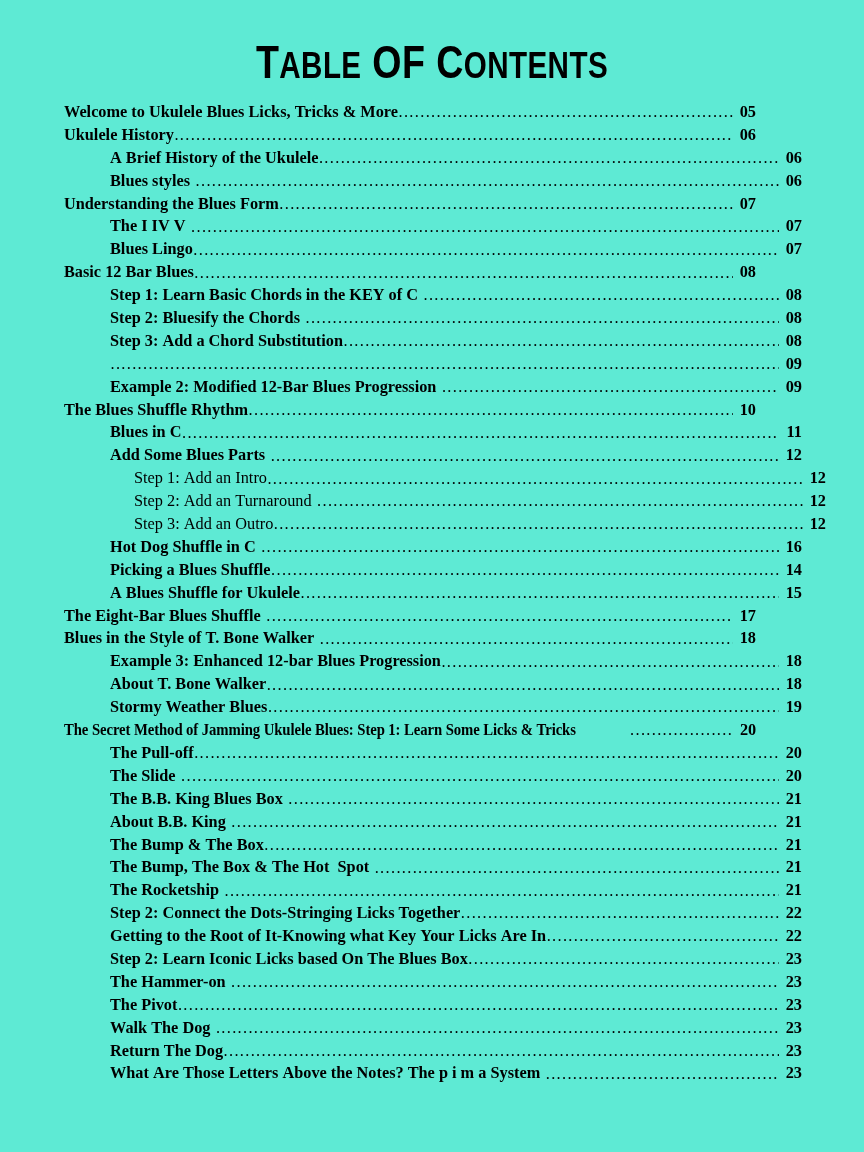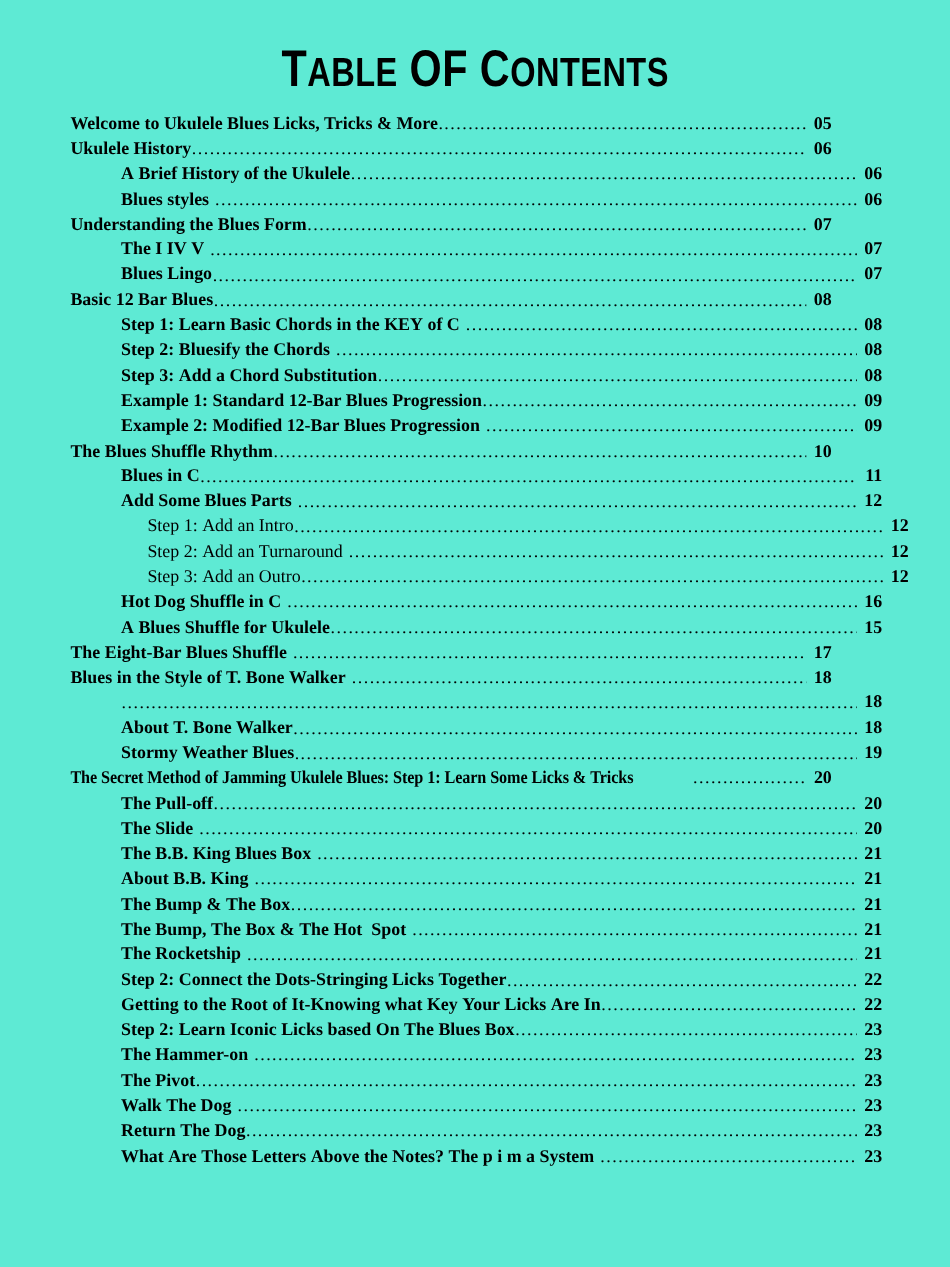--- a/index.html
+++ b/index.html
@@ -182,21 +182,20 @@
         <span class="label">Step&nbsp;2:&nbsp;Bluesify&nbsp;the&nbsp;Chords</span>
         <span class="leader"></span>
         <span class="pageno">08</span>
       </div>
       <div class="toc-row lvl2">
         <span class="label">Step&nbsp;3:&nbsp;Add&nbsp;a&nbsp;Chord&nbsp;Substitution</span>
         <span class="leader"></span>
         <span class="pageno">08</span>
       </div>
       <div class="toc-row lvl2">
-        <span class="label">Example&nbsp;1:&nbsp;Standard&nbsp;12-Bar&nbsp;Blues&nbsp;Progression</span>
         <span class="leader"></span>
         <span class="pageno">09</span>
       </div>
       <div class="toc-row lvl2 gap">
         <span class="label">Example&nbsp;2:&nbsp;Modified&nbsp;12-Bar&nbsp;Blues&nbsp;Progression</span>
         <span class="leader"></span>
         <span class="pageno">09</span>
       </div>
       <div class="toc-row lvl1 bold">
         <span class="label">The&nbsp;Blues&nbsp;Shuffle&nbsp;Rhythm</span>
@@ -227,35 +226,41 @@
         <span class="label">Step&nbsp;3:&nbsp;Add&nbsp;an&nbsp;Outro</span>
         <span class="leader"></span>
         <span class="pageno">12</span>
       </div>
       <div class="toc-row lvl2 gap">
         <span class="label">Hot&nbsp;Dog&nbsp;Shuffle&nbsp;in&nbsp;C</span>
         <span class="leader"></span>
         <span class="pageno">16</span>
       </div>
       <div class="toc-row lvl2">
+        <span class="label">Picking&nbsp;a&nbsp;Blues&nbsp;Shuffle</span>
+        <span class="leader"></span>
+        <span class="pageno">14</span>
+      </div>
+      <div class="toc-row lvl2">
         <span class="label">A&nbsp;Blues&nbsp;Shuffle&nbsp;for&nbsp;Ukulele</span>
         <span class="leader"></span>
         <span class="pageno">15</span>
       </div>
       <div class="toc-row lvl1 bold gap">
         <span class="label">The&nbsp;Eight-Bar&nbsp;Blues&nbsp;Shuffle</span>
         <span class="leader"></span>
         <span class="pageno">17</span>
       </div>
       <div class="toc-row lvl1 bold gap">
         <span class="label">Blues&nbsp;in&nbsp;the&nbsp;Style&nbsp;of&nbsp;T.&nbsp;Bone&nbsp;Walker</span>
         <span class="leader"></span>
         <span class="pageno">18</span>
       </div>
       <div class="toc-row lvl2">
+        <span class="label">Example&nbsp;3:&nbsp;Enhanced&nbsp;12-bar&nbsp;Blues&nbsp;Progression</span>
         <span class="leader"></span>
         <span class="pageno">18</span>
       </div>
       <div class="toc-row lvl2">
         <span class="label">About&nbsp;T.&nbsp;Bone&nbsp;Walker</span>
         <span class="leader"></span>
         <span class="pageno">18</span>
       </div>
       <div class="toc-row lvl2">
         <span class="label">Stormy&nbsp;Weather&nbsp;Blues</span>

